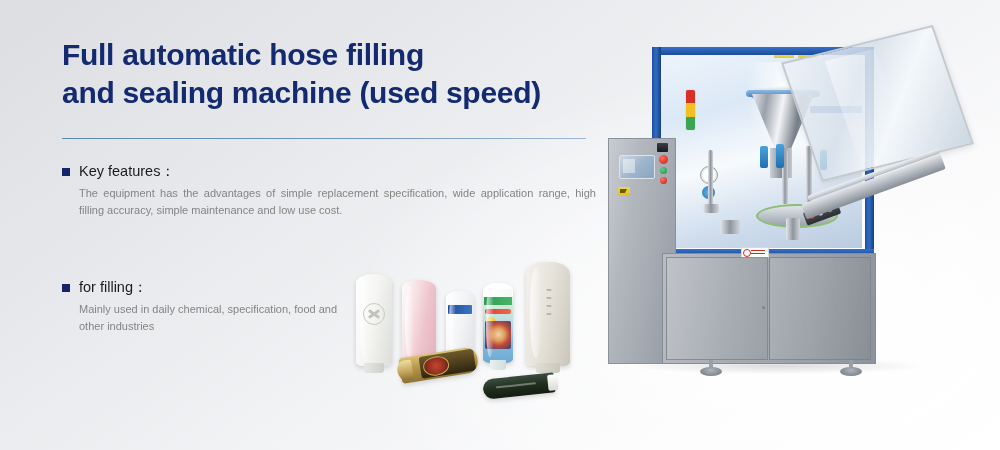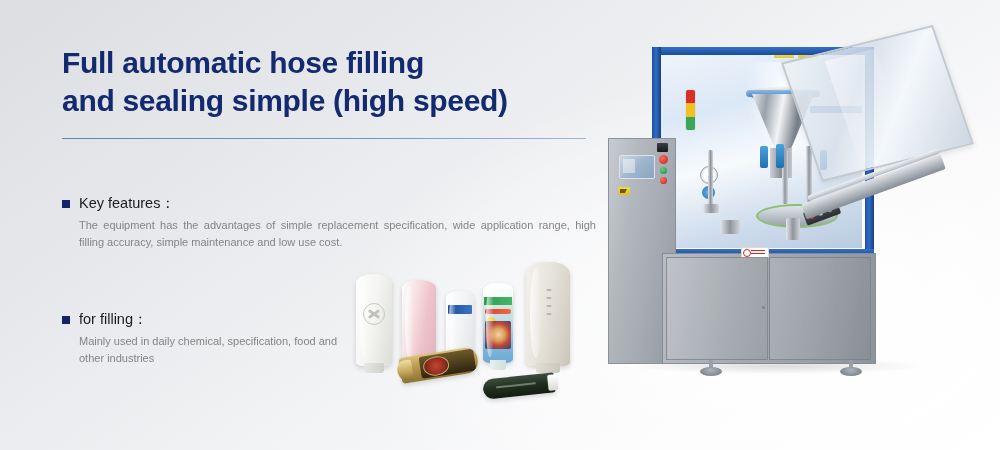--- a/index.html
+++ b/index.html
@@ -8,31 +8,31 @@
     font-family:"Liberation Sans","DejaVu Sans",sans-serif;
     background:#ffffff;
   }
   .banner{
     position:relative;width:1000px;height:450px;overflow:hidden;
     background:
       radial-gradient(ellipse 70% 90% at 78% 72%, #ffffff 0%, rgba(255,255,255,0) 62%),
       linear-gradient(145deg,#dcdee2 0%,#e6e8eb 28%,#f2f3f5 55%,#fbfbfc 78%,#ffffff 100%);
   }
   
-  .text-col{position:absolute;left:62px;top:44px;width:530px;}
+  .text-col{position:absolute;left:62px;top:36px;width:530px;}
   .title{
     color:#132a70;font-weight:bold;font-size:30px;line-height:1.28;
     letter-spacing:-0.3px;margin:0;
   }
   .title .line{display:block;}
   .divider{
     position:absolute;left:62px;top:138px;width:524px;height:1px;
     background:linear-gradient(90deg,#5b87b8 0%,#6f97c2 60%,#9fb8d4 100%);
   }
-  .block{position:absolute;left:62px;width:534px;margin-top:32px;}
+  .block{position:absolute;left:62px;width:534px;}
   .block.b1{top:162px;}
   .block.b2{top:278px;width:300px;}
   .bullet-row{display:flex;align-items:flex-start;gap:9px;}
   .sq{width:8px;height:8px;background:#15236b;margin-top:6px;flex:0 0 8px;}
   .bullet-label{
     color:#1b1b1b;font-size:14.5px;line-height:1.35;font-weight:normal;
   }
   .body-text{
     margin:3px 0 0 17px;color:#848484;font-size:11px;line-height:1.62;
   }
@@ -222,21 +222,21 @@
     background:linear-gradient(90deg,#2b62b4,#5d93d8);opacity:.75;}
 </style>
 </head>
 <body>
 
 <div class="banner">
 
   <div class="text-col">
     <h1 class="title">
       <span class="line">Full automatic hose filling</span>
-      <span class="line">and sealing simple (high speed)</span>
+      <span class="line">and sealing machine (used speed)</span>
     </h1>
   </div>
 
   <div class="divider"></div>
 
   <div class="block b1">
     <div class="bullet-row">
       <span class="sq"></span>
       <span class="bullet-label">Key features：</span>
     </div>

